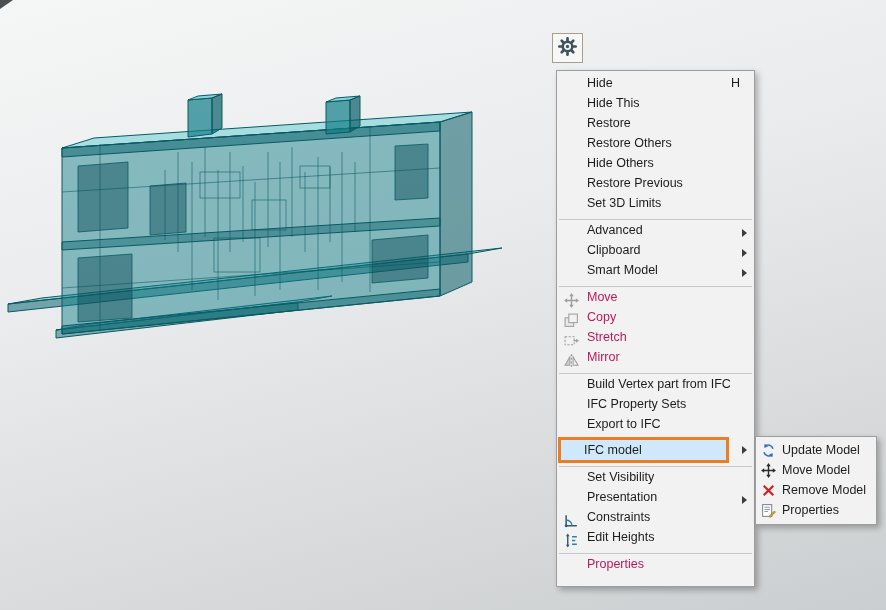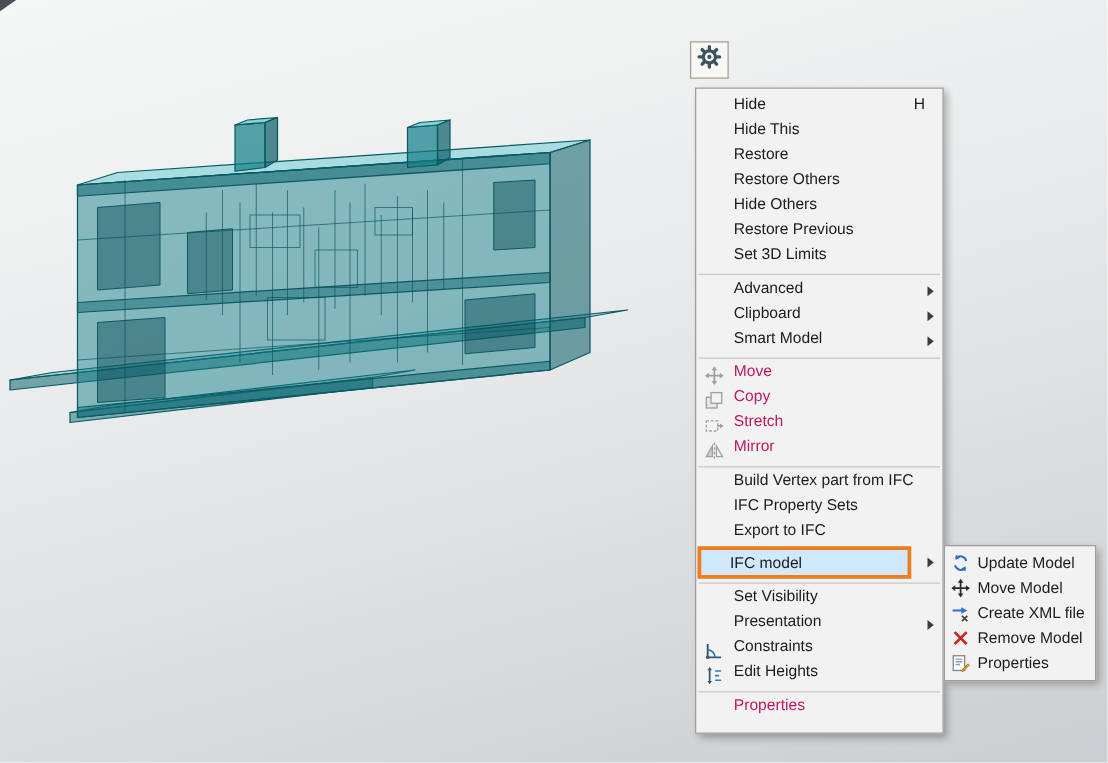--- a/index.html
+++ b/index.html
@@ -294,30 +294,20 @@
           <polygon points="7,0 4.9,3 9.1,3"></polygon>
             <polygon points="7,14 4.9,11 9.1,11"></polygon>
           <polygon points="0,7 3,4.9 3,9.1"></polygon>
             <polygon points="14,7 11,4.9 11,9.1"></polygon>
         </g>
       </svg>
     </span>
     <span>Move Model</span>
   </div>
 
-  <div class="smi">
-    <span class="ic">
-      <svg viewBox="0 0 14 14" width="15" height="15">
-        <path d="M1 5 H8" stroke="#2f6fc8" stroke-width="1.5" fill="none"></path>
-        <polygon points="12,5 7.5,2.6 7.5,7.4" fill="#2f6fc8"></polygon>
-        <path d="M8 9 L12 13 M12 9 L8 13" stroke="#444" stroke-width="1.3" fill="none"></path>
-      </svg>
-    </span>
-    <span>Create XML file</span>
-  </div>
 
   <div class="smi">
     <span class="ic">
       <svg viewBox="0 0 14 14" width="15" height="15">
         <path d="M2.5 2.5 L11.5 11.5 M11.5 2.5 L2.5 11.5" stroke="#cc2222" stroke-width="2" fill="none"></path>
       </svg>
     </span>
     <span>Remove Model</span>
   </div>
 

